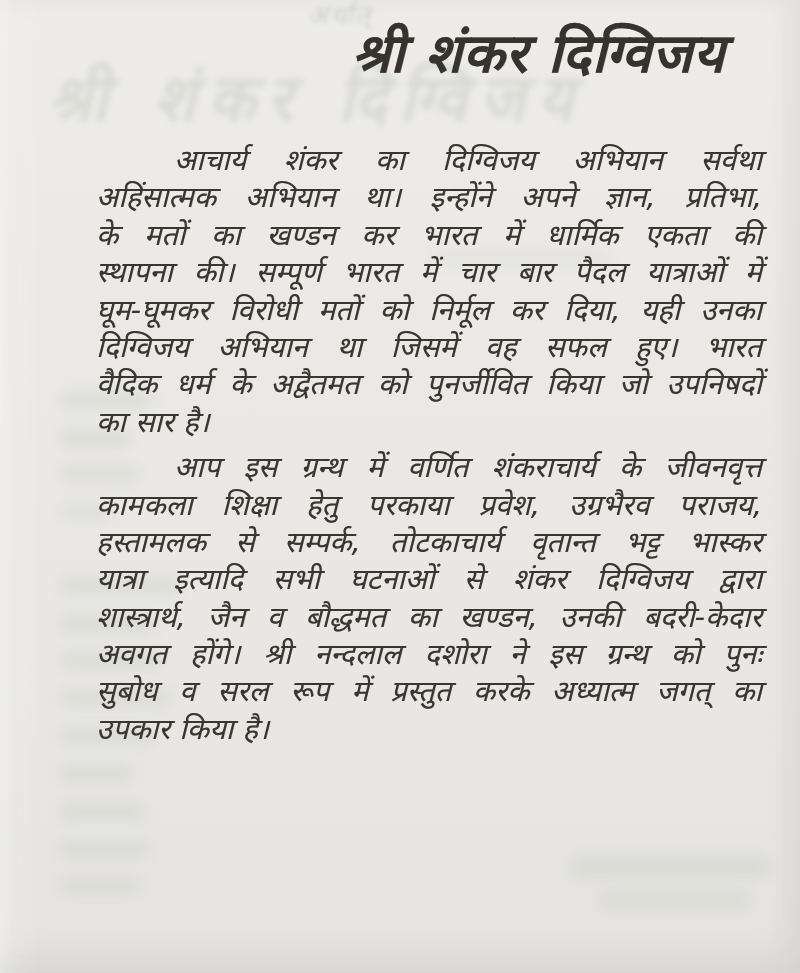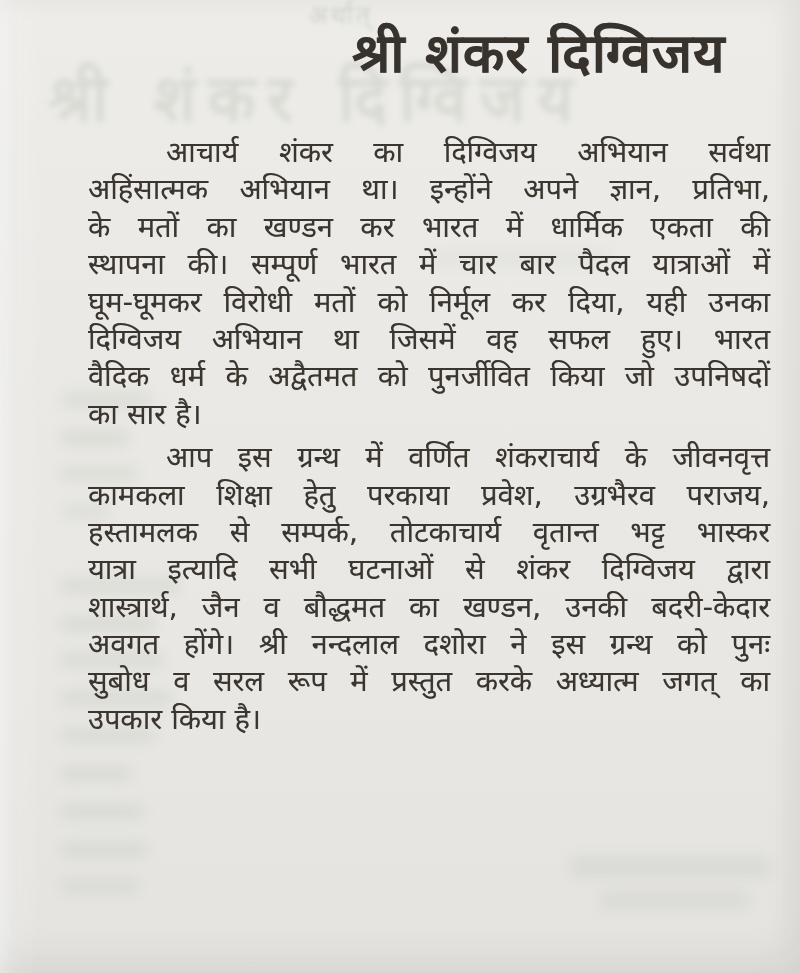--- a/index.html
+++ b/index.html
@@ -12,20 +12,21 @@
     position: relative;
     width: 800px;
     height: 973px;
     margin: 0 auto;
     overflow: hidden;
     background:
       linear-gradient(90deg, rgba(255,255,255,0.55) 0px, rgba(255,255,255,0.18) 14px, rgba(255,255,255,0) 40px),
       linear-gradient(180deg, #edecE9 0%, #eae9e5 35%, #e8e7e3 70%, #e4e3df 100%);
     box-shadow: inset 0 -20px 35px rgba(60,60,55,0.05), inset -12px 0 28px rgba(60,60,55,0.04);
     color: #3a362f;
+    font-style: italic;
   }
 
   
   .title {
     position: absolute;
     left: 352px;
     top: 14px;
     width: 400px;
     margin: 0;
     font-size: 54px;
@@ -89,21 +90,21 @@
   .s15{ left: 600px; top: 890px; width: 150px; height: 20px; opacity: 0.08; }
   .s16{ left: 430px; top: 250px; width: 180px; height: 16px; opacity: 0.05; }
 
   
   .body-text {
     position: absolute;
     left: 88px;
     top: 134px;
     width: 682px;
   }
-  .paragraph { margin: 0; }
+  .paragraph { margin: 8px; }
   .paragraph + .paragraph { margin-top: 6px; }
   .para-line {
     height: 37.4px;
     line-height: 37.4px;
     font-size: 29px;
     color: #3a362f;
     text-align: justify;
     text-align-last: justify;
     text-shadow: 0.3px 0.3px 0 rgba(58,54,47,0.35);
   }

